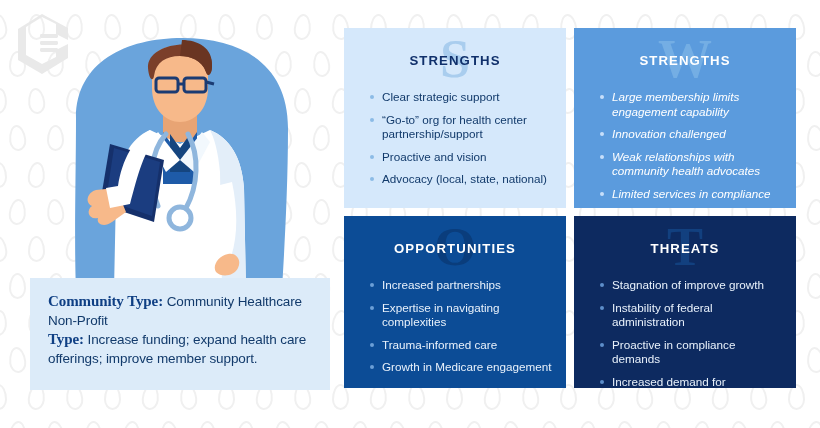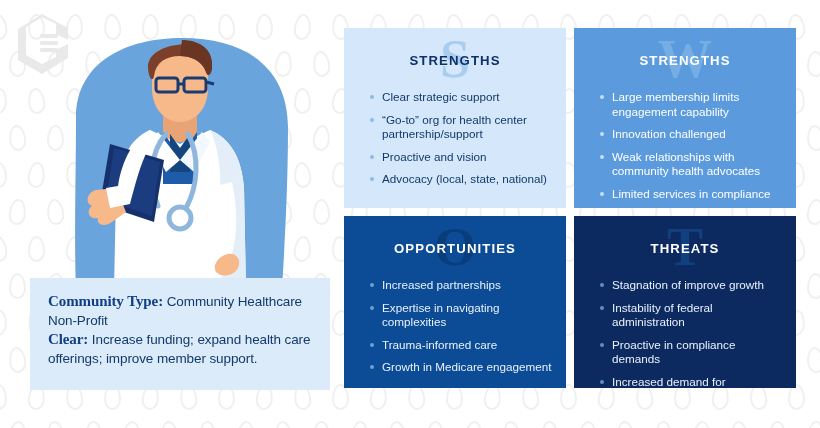--- a/index.html
+++ b/index.html
@@ -113,21 +113,21 @@
     padding-left:12px;
   }
   ul.items li:before{
     content:"";
     position:absolute;
     left:0;top:5px;
     width:4px;height:4px;border-radius:50%;
   }
   .card-s ul.items li{color:#123a6b;}
   .card-s ul.items li:before{background:#8cbbe6;}
-  .card-w ul.items li{color:#ffffff;}
+  .card-w ul.items li{color:#ffffff;font-style:italic;}
   .card-w ul.items li:before{background:#c7defa;}
   .card-o ul.items li{color:#e8f1fb;}
   .card-o ul.items li:before{background:#6c9fd6;}
   .card-t ul.items li{color:#e8f1fb;}
   .card-t ul.items li:before{background:#5d8ec9;}
 </style>
 </head>
 <body>
 
 <div id="root">
@@ -449,21 +449,21 @@
       <path d="M202 160 C208 188 208 216 200 238 L184 234 C190 212 190 186 186 164 Z" fill="#ffffff"></path>
       <path d="M198 232 C206 230 212 238 208 246 C204 254 192 256 186 250 C182 244 188 234 198 232 Z" fill="#f7b98a"></path>
     </svg>
   </div>
 
   <div class="infobox">
     <p>
       <span class="lbl">Community Type:</span><span> Community Healthcare Non-Profit</span>
     </p>
     <p>
-      <span class="lbl">Clear:</span><span> Increase funding; expand health care offerings; improve member support.</span>
+      <span class="lbl">Type:</span><span> Increase funding; expand health care offerings; improve member support.</span>
     </p>
   </div>
 
   <div class="card card-s">
     <div class="head-wrap">
       <span class="head-ghost">S</span>
       <span class="head-txt">STRENGTHS</span>
     </div>
     <ul class="items">
       <li>Clear strategic support</li>

